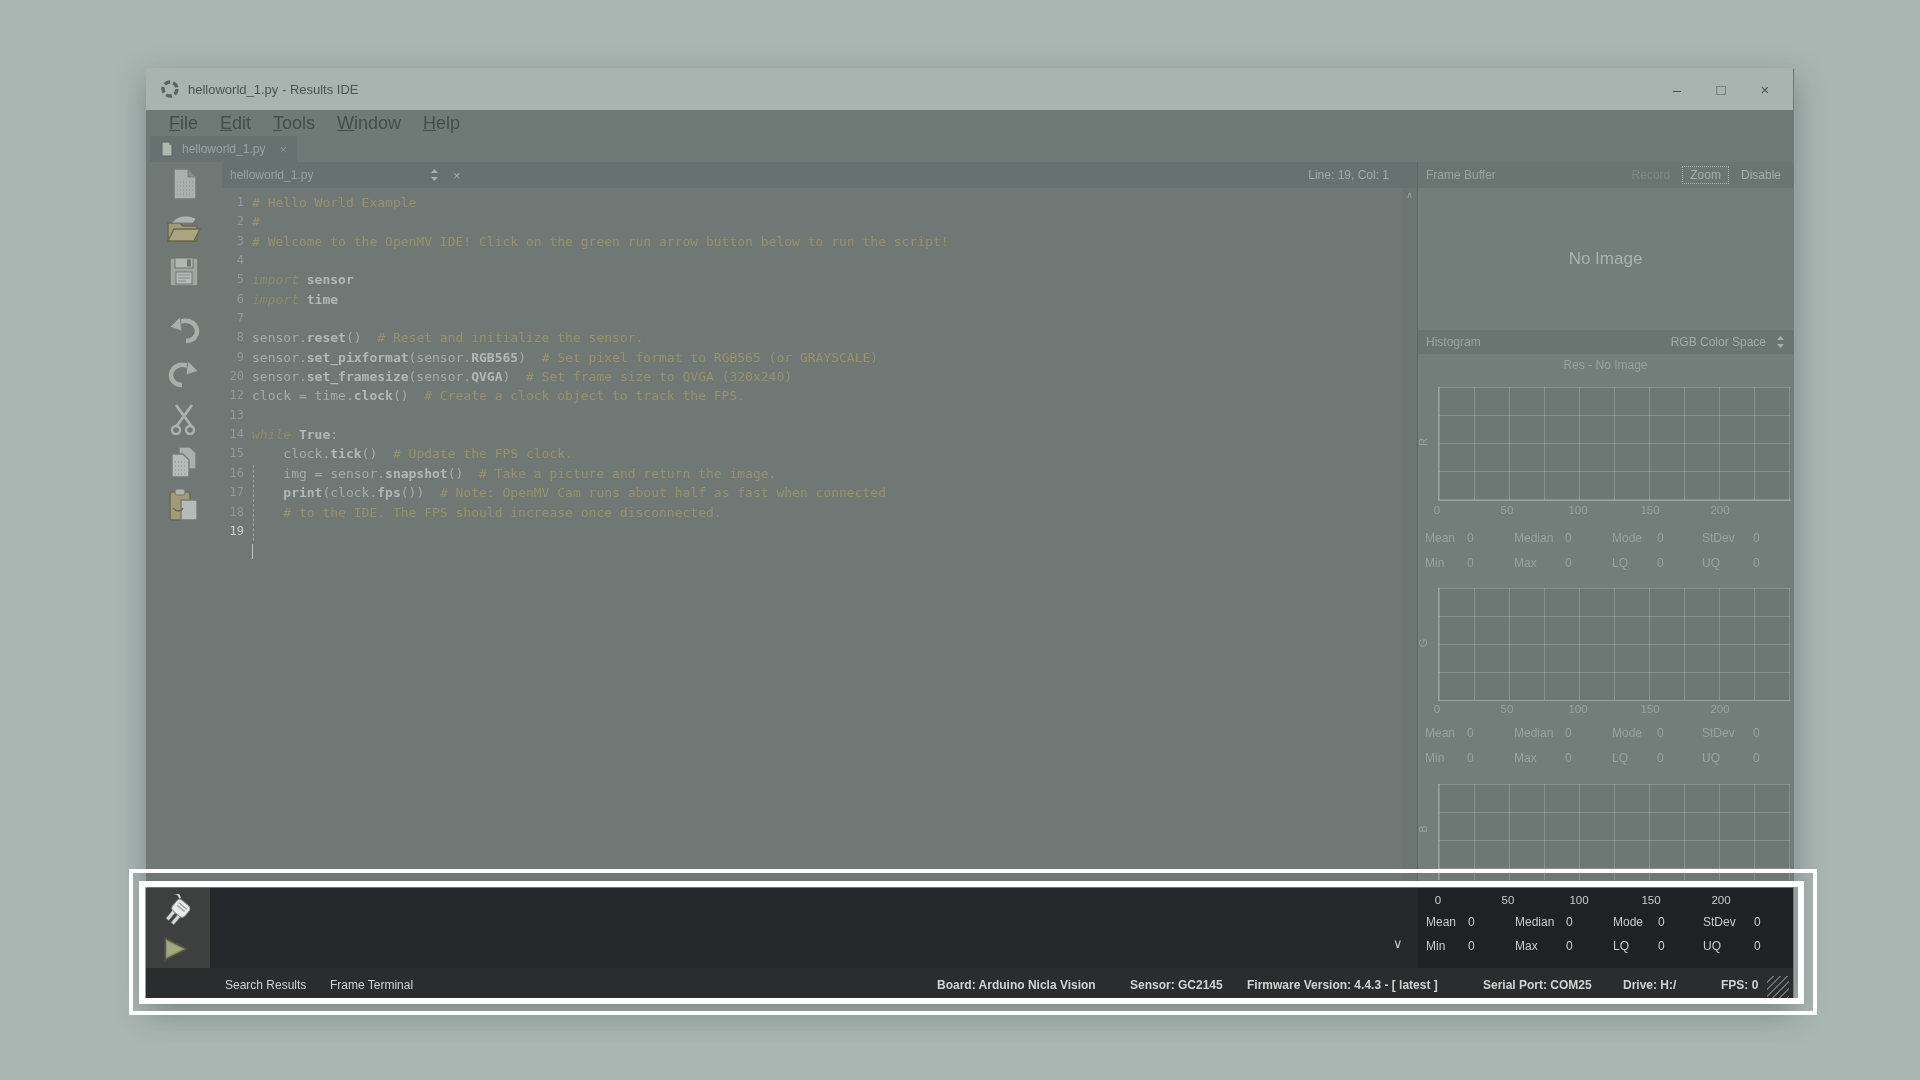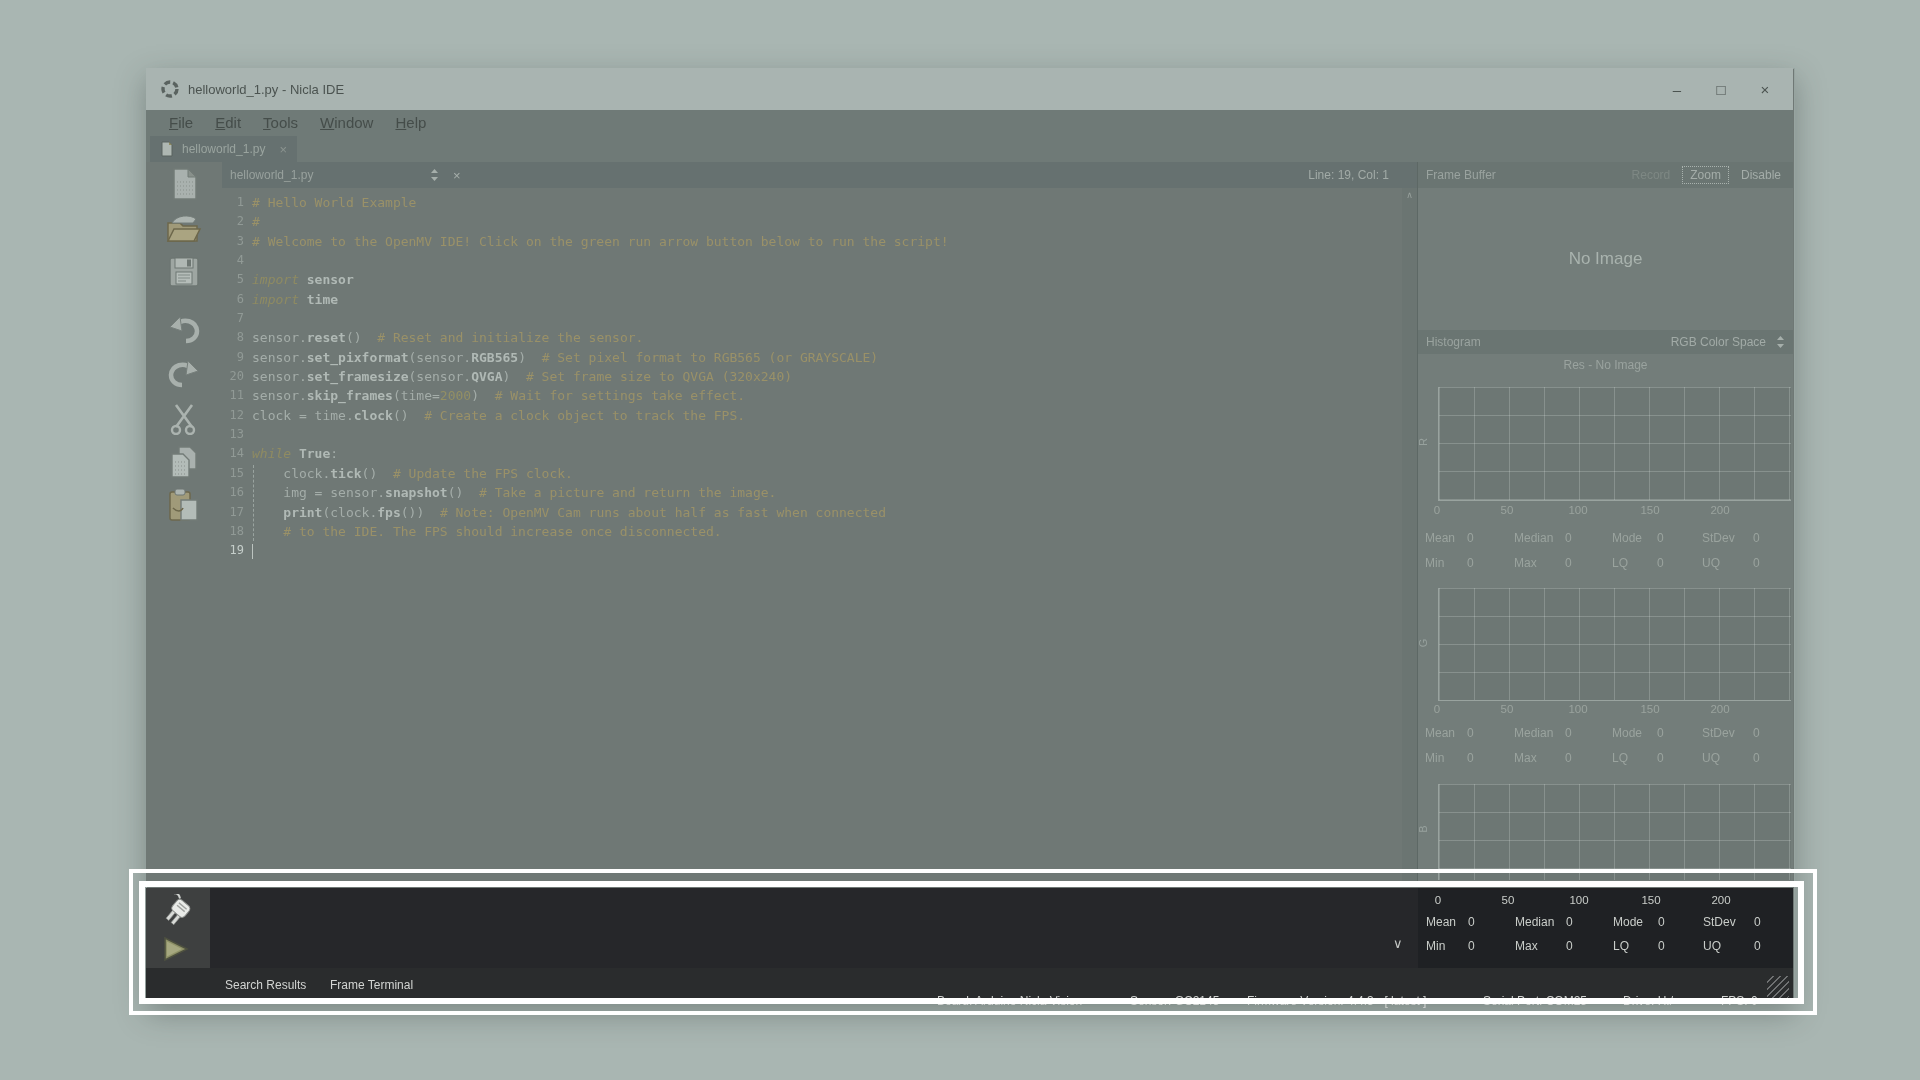--- a/index.html
+++ b/index.html
@@ -14,21 +14,21 @@
   #titlebar{left:146px;top:68px;width:1647px;height:42px;background:#a9b4b1;
             display:flex;align-items:center;}
   #titlebar .title{font-size:13px;color:#4b5350;margin-left:8px;}
   .winbtn{width:44px;height:30px;display:flex;align-items:center;justify-content:center;
           color:#4b5350;font-size:15px;}
   #winbtns{position:absolute;right:6px;top:6px;display:flex;}
   #logo{margin-left:14px;width:20px;height:20px;}
 
   #menubar{left:146px;top:110px;width:1647px;height:26px;background:#6f7a77;
            display:flex;align-items:center;padding-left:12px;box-sizing:border-box;}
-  .menu-item{font-size:15px;color:#454d4a;padding:0 11px;height:26px;line-height:26px;}
+  .menu-item{font-size:18px;color:#454d4a;padding:0 11px;height:26px;line-height:26px;}
   .menu-item u{text-decoration:underline;}
 
   #tabbar{left:146px;top:136px;width:1647px;height:26px;background:#6f7a77;}
   #tab-active{position:absolute;left:4px;top:0;height:26px;background:#667170;
               display:flex;align-items:center;padding:0 10px;}
   #tab-active .tab-label{font-size:12px;color:#9aa49f;margin:0 14px 0 8px;}
   #tab-active .tab-close{color:#8b9490;font-size:13px;}
 
   
   #toolstrip{left:146px;top:162px;width:76px;height:720px;background:#6f7875;}
@@ -92,42 +92,42 @@
   .bright-txt{color:#c9cdc9;}
 
   
   #darkbox{left:146px;top:888px;width:1647px;height:114px;background:#26272a;}
   #db-strip{left:0;top:0;width:64px;height:80px;background:#3e4040;}
   #db-out{left:64px;top:0;width:1208px;height:80px;background:#26272a;}
   #db-right{left:1272px;top:0;width:375px;height:80px;background:#1f2124;}
   #db-chevron{left:1247px;top:48px;color:#c6c9c6;font-size:13px;}
   #statusbar{left:0;top:80px;width:1647px;height:34px;background:#2a2c2d;}
   .sb-tab{position:absolute;top:0;height:34px;line-height:34px;font-size:12px;color:#d2d4d2;}
-  .sb-item{position:absolute;top:16px;height:34px;line-height:34px;font-size:12px;color:#d2d4d2;}
+  .sb-item{position:absolute;top:0;height:34px;line-height:34px;font-size:12px;color:#d2d4d2;font-weight:bold;}
   #grip{position:absolute;right:4px;bottom:4px;width:22px;height:22px;
         background:repeating-linear-gradient(135deg, transparent 0 4px, #6f7172 4px 5px);}
 
   
   #hl-outer{left:129px;top:869px;width:1688px;height:146px;border:4px solid #ffffff;box-sizing:border-box;}
   #hl-inner{left:139px;top:881px;width:1665px;height:123px;border:6px solid #ffffff;box-sizing:border-box;}
 
   svg{display:block;}
 </style>
 </head>
 <body>
 
 <div id="screen">
 
   <div class="abs" id="window"></div>
 
   <div class="abs" id="titlebar">
     <svg id="logo" viewBox="0 0 20 20">
       <circle cx="10" cy="10" r="7" fill="none" stroke="#5a6360" stroke-width="3.4" stroke-dasharray="6 3"></circle>
     </svg>
-    <span class="title">helloworld_1.py - Nicla IDE</span>
+    <span class="title">helloworld_1.py - Results IDE</span>
     <div id="winbtns">
       <div class="winbtn">–</div>
       <div class="winbtn">□</div>
       <div class="winbtn">×</div>
     </div>
   </div>
 
   <div class="abs" id="menubar">
       <span class="menu-item"><u>F</u>ile</span>
       <span class="menu-item"><u>E</u>dit</span>
@@ -226,21 +226,20 @@
       <div class="code-line"><span class="ln">1</span><span class="src"><span class="tok-cm"># Hello World Example</span></span></div>
       <div class="code-line"><span class="ln">2</span><span class="src"><span class="tok-cm">#</span></span></div>
       <div class="code-line"><span class="ln">3</span><span class="src"><span class="tok-cm"># Welcome to the OpenMV IDE! Click on the green run arrow button below to run the script!</span></span></div>
       <div class="code-line"><span class="ln">4</span><span class="src"></span></div>
       <div class="code-line"><span class="ln">5</span><span class="src"><span class="tok-kw">import</span><span class="tok-pl"> </span><span class="tok-bd">sensor</span></span></div>
       <div class="code-line"><span class="ln">6</span><span class="src"><span class="tok-kw">import</span><span class="tok-pl"> </span><span class="tok-bd">time</span></span></div>
       <div class="code-line"><span class="ln">7</span><span class="src"></span></div>
       <div class="code-line"><span class="ln">8</span><span class="src"><span class="tok-pl">sensor.</span><span class="tok-bd">reset</span><span class="tok-pl">()  </span><span class="tok-cm"># Reset and initialize the sensor.</span></span></div>
       <div class="code-line"><span class="ln">9</span><span class="src"><span class="tok-pl">sensor.</span><span class="tok-bd">set_pixformat</span><span class="tok-pl">(sensor.</span><span class="tok-bd">RGB565</span><span class="tok-pl">)  </span><span class="tok-cm"># Set pixel format to RGB565 (or GRAYSCALE)</span></span></div>
       <div class="code-line"><span class="ln">20</span><span class="src"><span class="tok-pl">sensor.</span><span class="tok-bd">set_framesize</span><span class="tok-pl">(sensor.</span><span class="tok-bd">QVGA</span><span class="tok-pl">)  </span><span class="tok-cm"># Set frame size to QVGA (320x240)</span></span></div>
-      <div class="code-line"><span class="ln">11</span><span class="src"><span class="tok-pl">sensor.</span><span class="tok-bd">skip_frames</span><span class="tok-pl">(time=</span><span class="tok-num">2000</span><span class="tok-pl">)  </span><span class="tok-cm"># Wait for settings take effect.</span></span></div>
       <div class="code-line"><span class="ln">12</span><span class="src"><span class="tok-pl">clock = time.</span><span class="tok-bd">clock</span><span class="tok-pl">()  </span><span class="tok-cm"># Create a clock object to track the FPS.</span></span></div>
       <div class="code-line"><span class="ln">13</span><span class="src"></span></div>
       <div class="code-line"><span class="ln">14</span><span class="src"><span class="tok-kw">while</span><span class="tok-pl"> </span><span class="tok-bd">True</span><span class="tok-pl">:</span></span></div>
       <div class="code-line"><span class="ln">15</span><span class="src"><span class="tok-pl">    clock.</span><span class="tok-bd">tick</span><span class="tok-pl">()  </span><span class="tok-cm"># Update the FPS clock.</span></span></div>
       <div class="code-line"><span class="ln">16</span><span class="src"><span class="tok-pl">    img = sensor.</span><span class="tok-bd">snapshot</span><span class="tok-pl">()  </span><span class="tok-cm"># Take a picture and return the image.</span></span></div>
       <div class="code-line"><span class="ln">17</span><span class="src"><span class="tok-pl">    </span><span class="tok-bd">print</span><span class="tok-pl">(clock.</span><span class="tok-bd">fps</span><span class="tok-pl">())  </span><span class="tok-cm"># Note: OpenMV Cam runs about half as fast when connected</span></span></div>
       <div class="code-line"><span class="ln">18</span><span class="src"><span class="tok-pl">    </span><span class="tok-cm"># to the IDE. The FPS should increase once disconnected.</span></span></div>
       <div class="code-line"><span class="ln current">19</span><span class="src"></span></div>
     </div>
   <div class="abs" id="indent-guide"></div>

